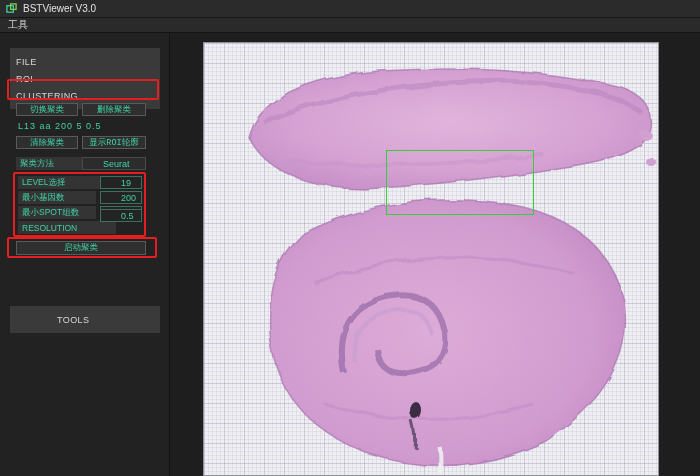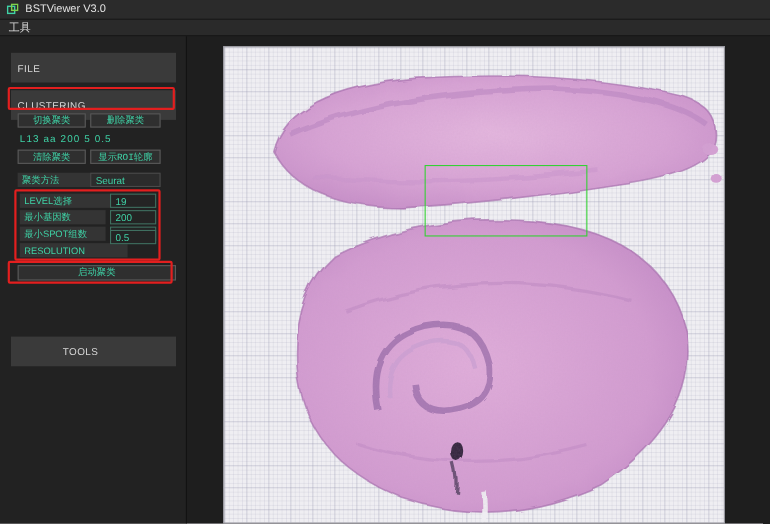--- a/index.html
+++ b/index.html
@@ -51,21 +51,21 @@
     position:absolute; left:18px; top:88px; font-size:9px;
     color:#3fd2a6; letter-spacing:1px; white-space:nowrap;
   }
   .cell-label {
     position:absolute; height:13px; background:#343434; color:#3fd2a6;
     font-size:8.5px; display:flex; align-items:center; padding-left:4px;
     white-space:nowrap; overflow:hidden;
   }
   .cell-value {
     position:absolute; height:13px; background:#242424; color:#3fd2a6;
-    font-size:9px; display:flex; align-items:center; padding-left:4px;
+    font-size:9px; display:flex; align-items:center; padding-left:20px;
     border:1px solid #3f6f60;
   }
   .cell-value.plain { border:1px solid #4a4a4a; background:#2c2c2c; }
 
   
   .annot {
     position:absolute; border:2px solid #e31f1f; pointer-events:none;
     border-radius:2px;
   }
 
@@ -101,20 +101,23 @@
 
 <div class="menubar">
   <span class="menu-item">工具</span>
 </div>
 
 <div class="sidebar">
 
   <div class="section-header hdr-file">
     <span>FILE</span>
   </div>
+  <div class="section-header hdr-roi">
+    <span>ROI</span>
+  </div>
   <div class="section-header hdr-clu">
     <span>CLUSTERING</span>
   </div>
 
   <div class="btn" style="left:16px; top:70px; width:62px;">切换聚类</div>
   <div class="btn" style="left:82px; top:70px; width:64px;">删除聚类</div>
 
   <div class="status-line">L13  aa  200  5  0.5</div>
 
   <div class="btn" style="left:16px; top:103px; width:62px;">清除聚类</div>
@@ -128,21 +131,21 @@
 
   <div class="cell-label" style="left:18px; top:158px; width:78px;">最小基因数</div>
   <div class="cell-value" style="left:100px; top:158px; width:42px;">200</div>
 
   <div class="cell-label" style="left:18px; top:173px; width:78px;">最小SPOT组数</div>
   <div class="cell-value" style="left:100px; top:173px; width:42px;">5</div>
 
   <div class="cell-label" style="left:18px; top:188px; width:98px;">RESOLUTION</div>
   <div class="cell-value" style="left:100px; top:176px; width:42px;">0.5</div>
 
-  <div class="btn" style="left:16px; top:208px; width:144px; height:14px;">启动聚类</div>
+  <div class="btn" style="left:16px; top:208px; width:130px; height:14px;">启动聚类</div>
 
   <div class="section-header hdr-tools">
     <span>TOOLS</span>
   </div>
 
   <div class="annot" style="left:7px; top:46px; width:152px; height:21px;"></div>
   <div class="annot" style="left:13px; top:139px; width:133px; height:65px;"></div>
   <div class="annot" style="left:7px; top:204px; width:150px; height:21px;"></div>
 </div>
 

